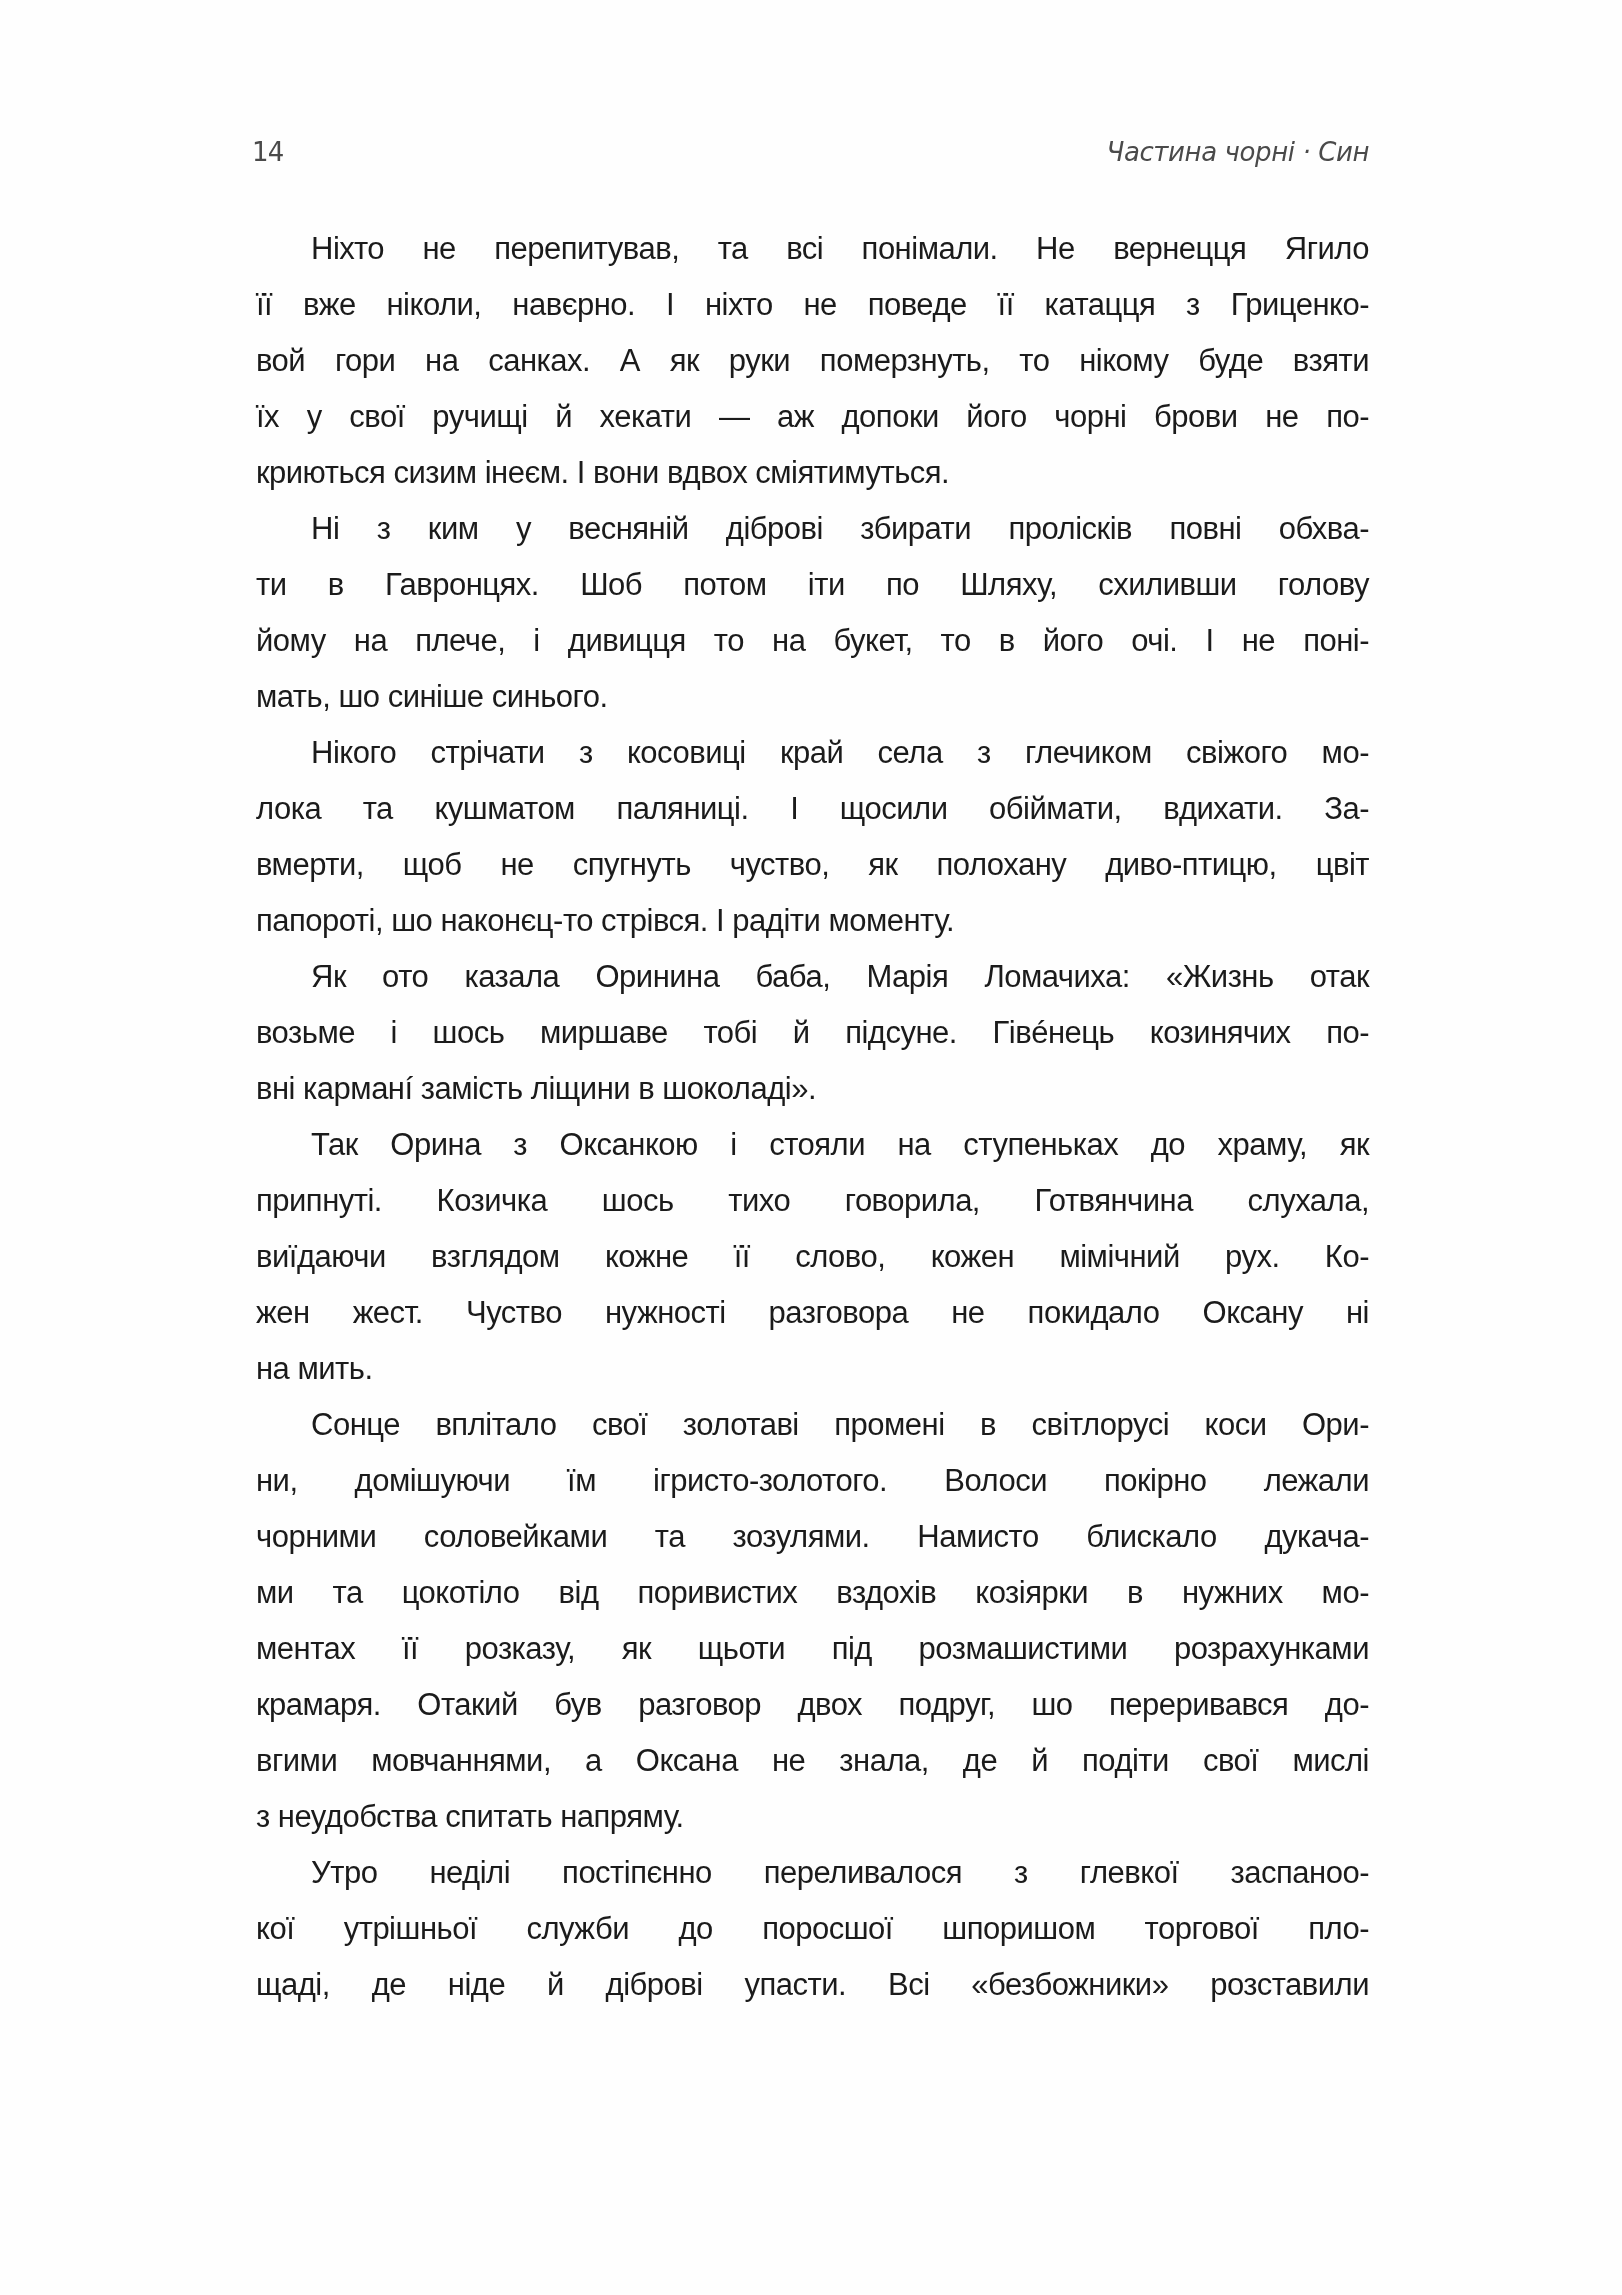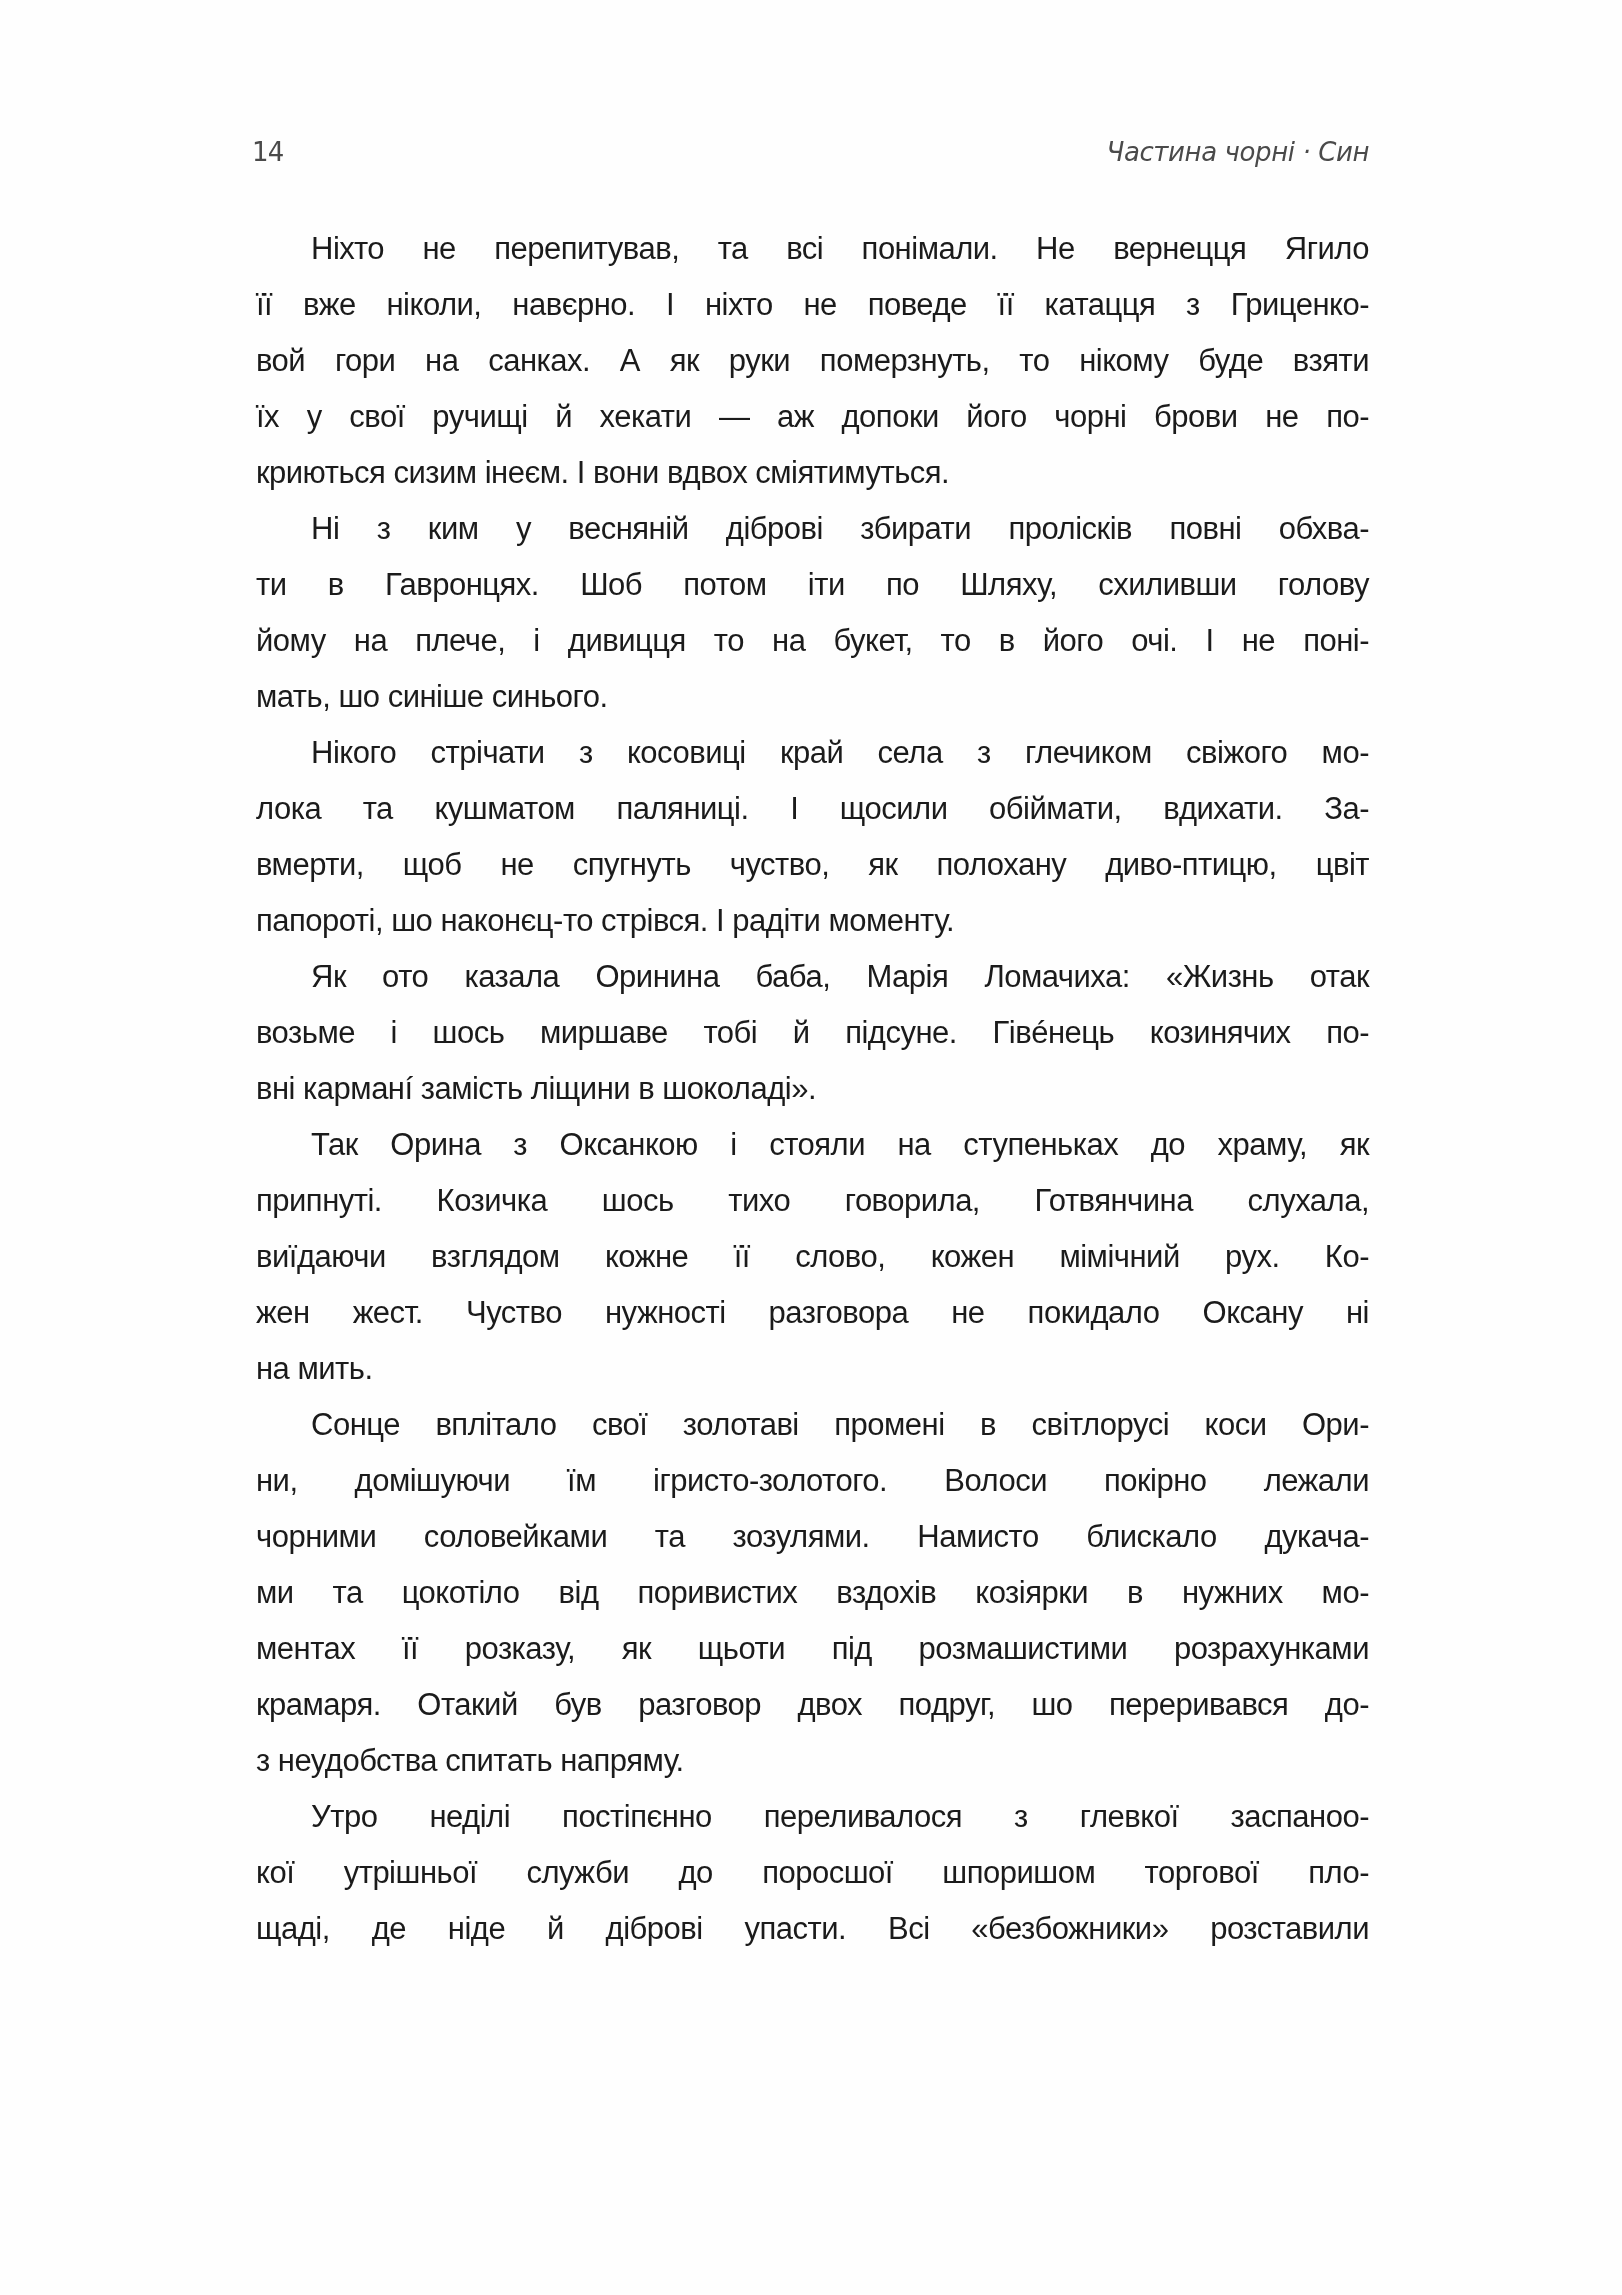--- a/index.html
+++ b/index.html
@@ -121,20 +121,21 @@
       <span class="line last">на мить.</span>
     </div>
 
     <div>
       <span class="line first">Сонце вплітало свої золотаві промені в світлорусі коси Ори-</span>
       <span class="line">ни, домішуючи їм ігристо-золотого. Волоси покірно лежали</span>
       <span class="line">чорними соловейками та зозулями. Намисто блискало дукача-</span>
       <span class="line">ми та цокотіло від поривистих вздохів козіярки в нужних мо-</span>
       <span class="line">ментах її розказу, як щьоти під розмашистими розрахунками</span>
       <span class="line">крамаря. Отакий був разговор двох подруг, шо переривався до-</span>
+      <span class="line">вгими мовчаннями, а Оксана не знала, де й подіти свої мислі</span>
       <span class="line last">з неудобства спитать напряму.</span>
     </div>
 
     <div>
       <span class="line first">Утро неділі постіпєнно переливалося з глевкої заспанoo-</span>
       <span class="line">кої утрішньої служби до поросшої шпоришом торгової пло-</span>
       <span class="line">щаді, де ніде й діброві упасти. Всі «безбожники» розставили</span>
     </div>
 
   </div>

